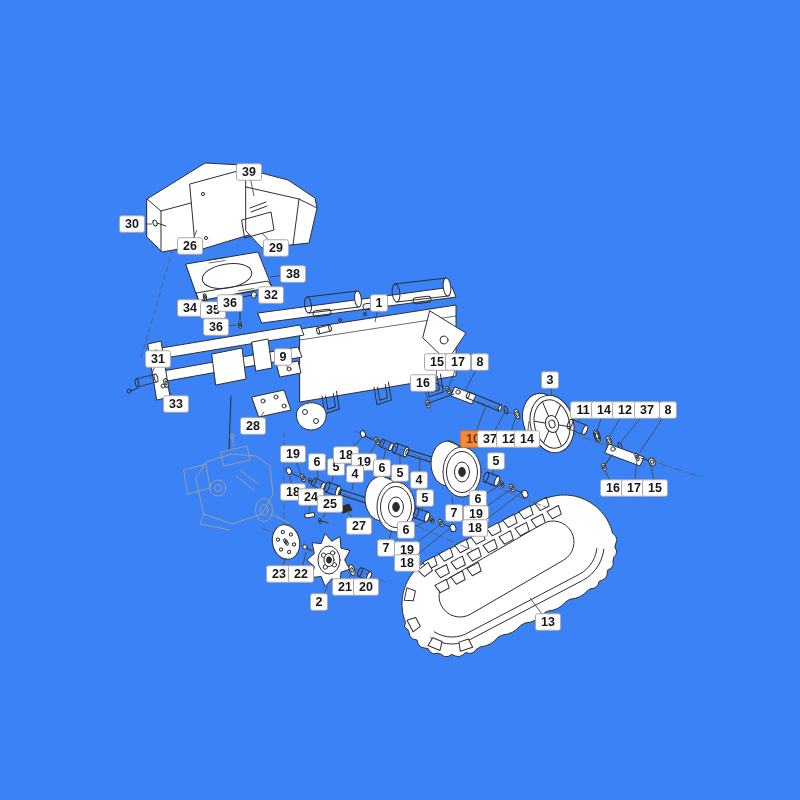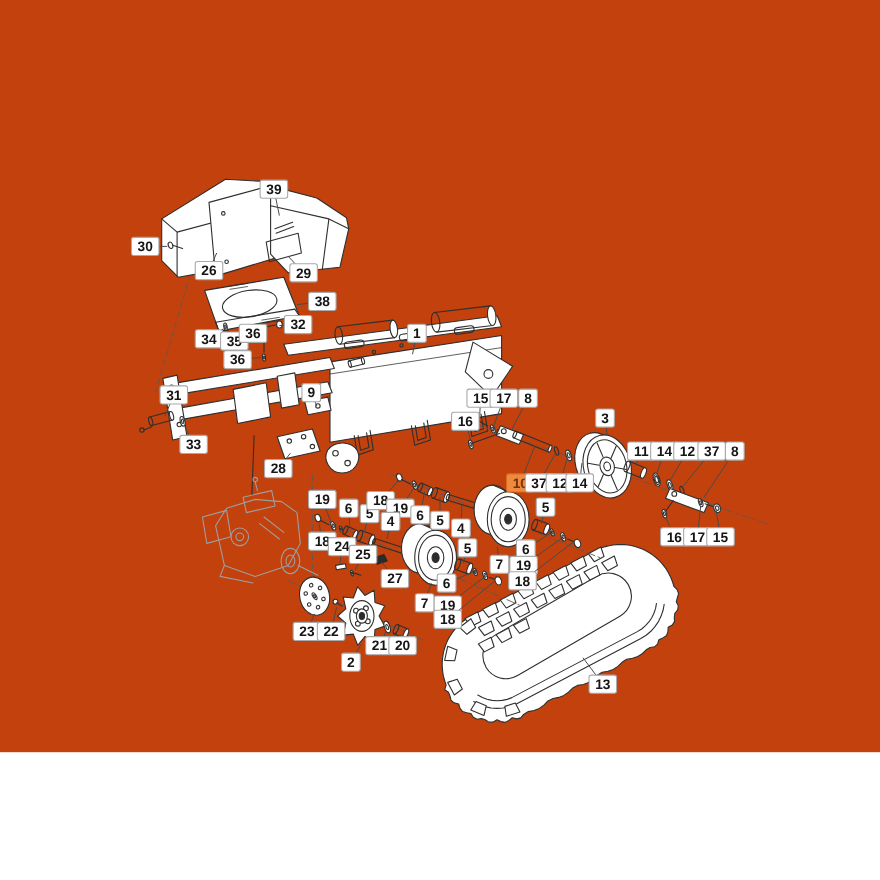--- a/index.html
+++ b/index.html
@@ -1,16 +1,16 @@
 <!DOCTYPE html>
 <html><head>
 <meta charset="utf-8">
 <style>
   html,body{margin:0;padding:0;background:#fff;}
-  .stage{position:relative;width:800px;height:684px;background:#c2410c;overflow:hidden;
+  .stage{position:relative;width:800px;height:800px;background:#3b82f6;overflow:hidden;
          font-family:"Liberation Sans",sans-serif;}
   svg{display:block}
   
   #art path,#art ellipse,#art line,#art circle,#art rect,#art polyline{
     fill:none;stroke:#2f2f2f;stroke-width:1;stroke-linecap:round;stroke-linejoin:round;}
   #art .fw{fill:#ffffff;}
   #art .dark{fill:#2b2b2b;stroke:#2b2b2b;}
   #art .eng *{stroke:#9e9e9e;}
   #art .dd{stroke:#5a5a5a;stroke-width:.8;stroke-dasharray:8 3 2 3;}
   #art .dsh{stroke:#5a5a5a;stroke-width:.8;stroke-dasharray:5 4;}

